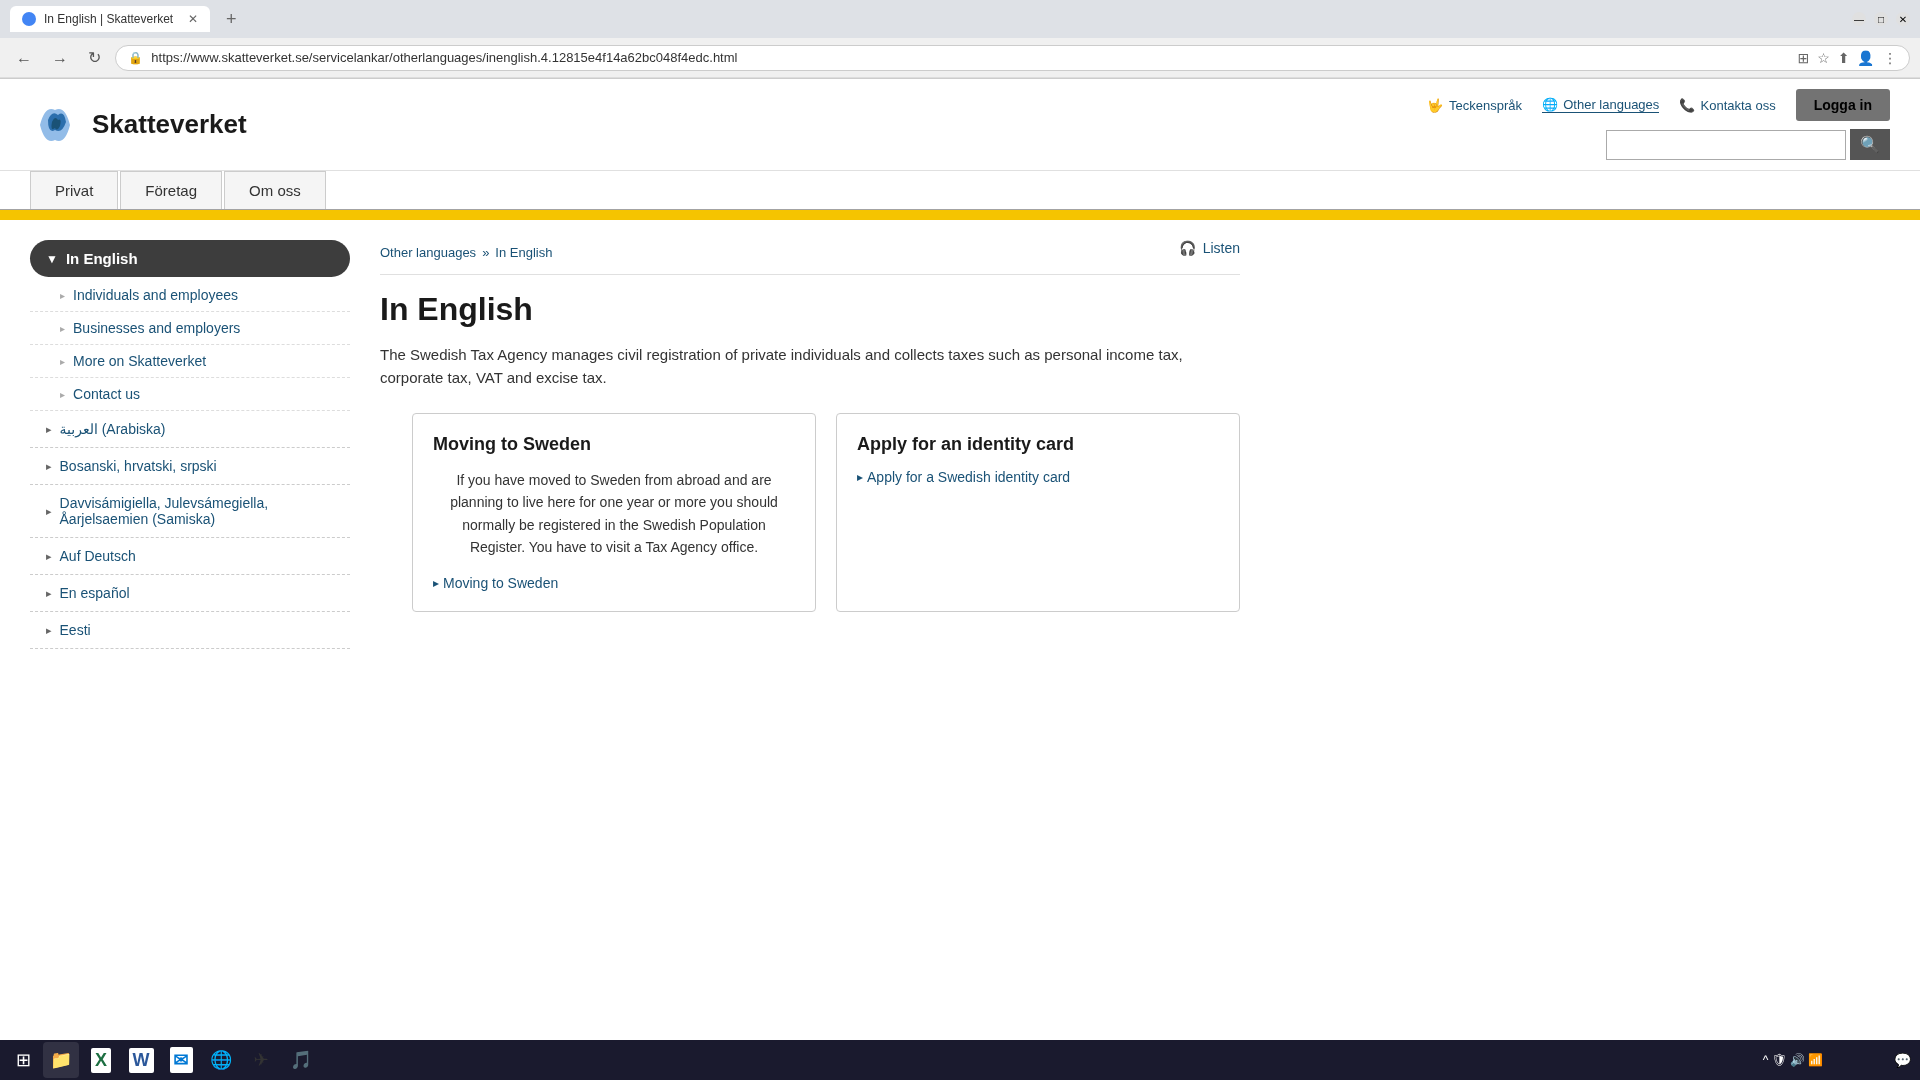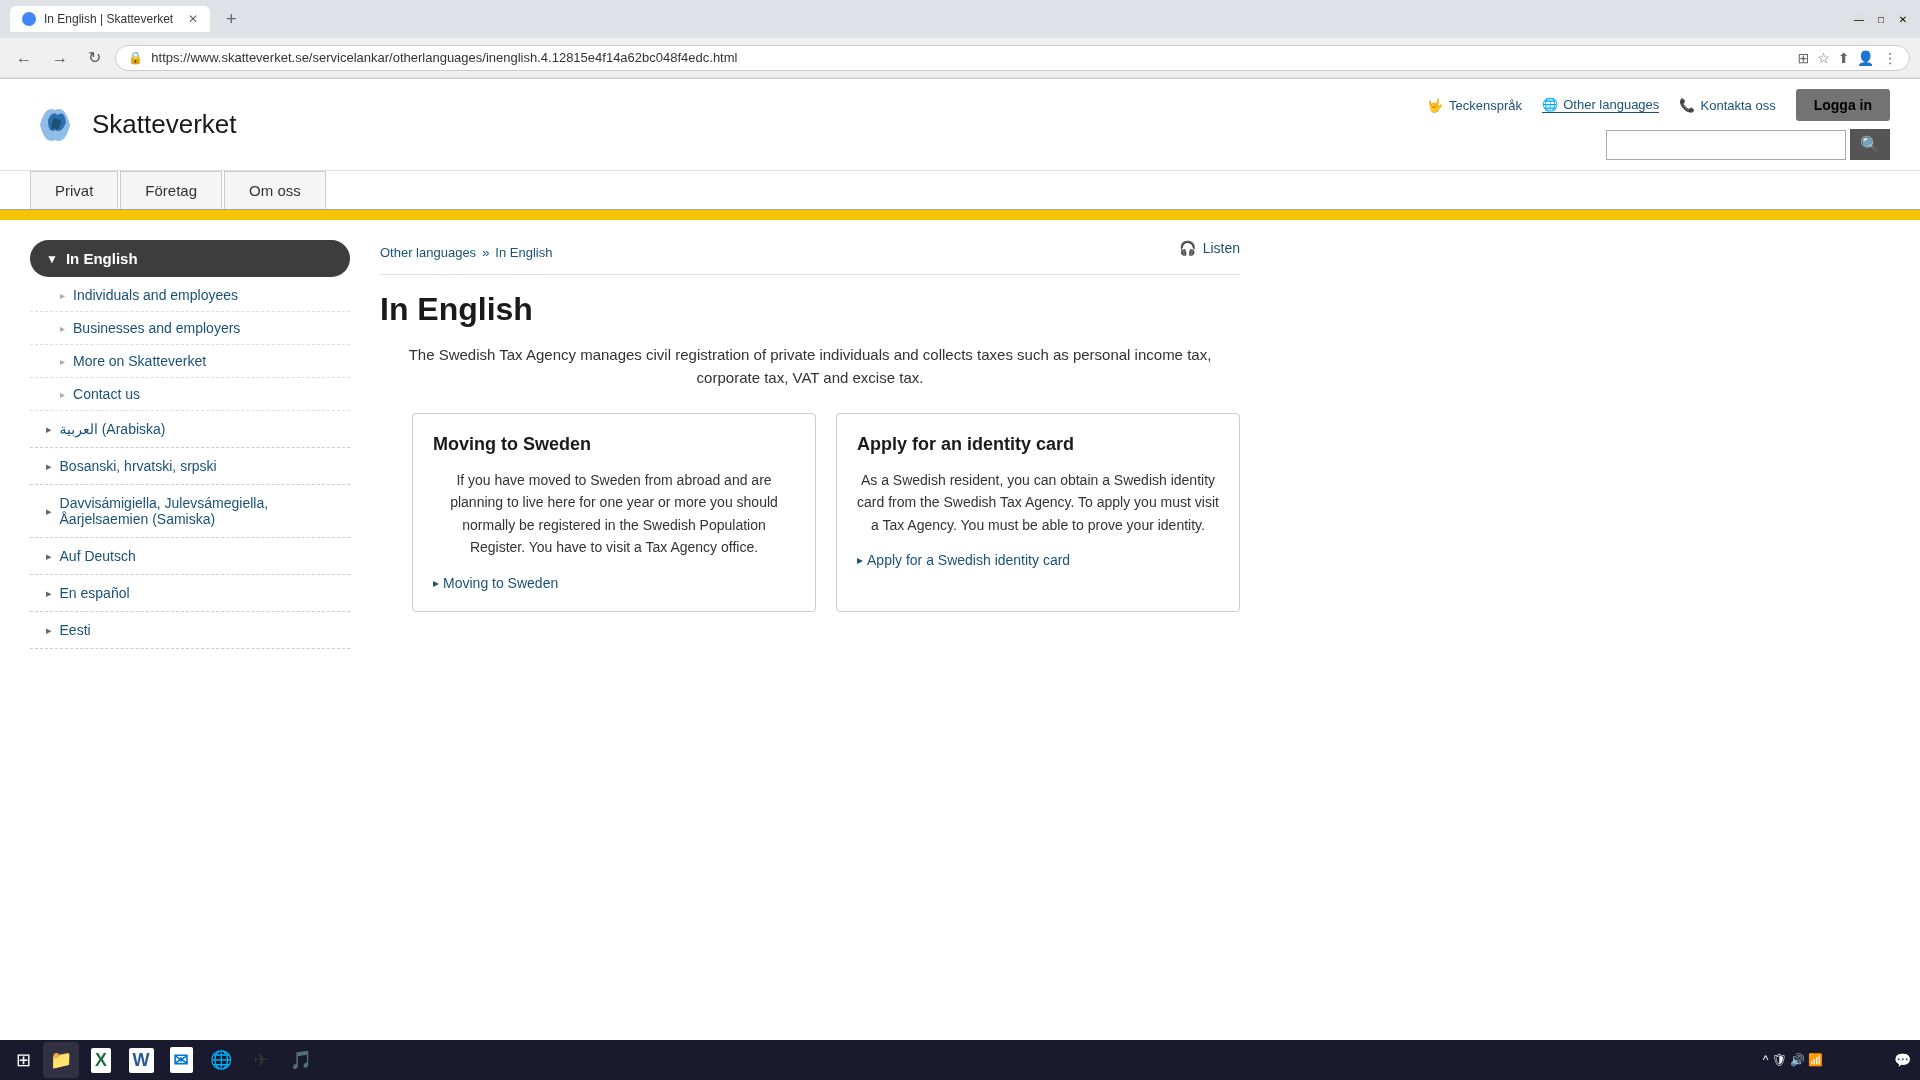--- a/index.html
+++ b/index.html
@@ -23,21 +23,21 @@
     .address-bar { flex: 1; display: flex; align-items: center; background: #fff; border: 1px solid #ccc; border-radius: 20px; padding: 4px 12px; gap: 8px; }
     .address-lock { color: #555; font-size: 12px; }
     .address-text { flex: 1; font-size: 13px; color: #333; }
     .address-icons { display: flex; gap: 8px; align-items: center; color: #666; font-size: 14px; }
 
     
     .page-wrapper { background: #fff; min-height: calc(1080px - 90px); }
 
     
     .site-header { display: flex; align-items: center; padding: 10px 30px; justify-content: space-between; border-bottom: 1px solid #e0e0e0; }
-    .logo-text { font-size: 26px; font-weight: normal; color: #1a1a1a; }
+    .logo-text { font-size: 26px; font-weight: bold; color: #1a1a1a; }
     .header-right { display: flex; flex-direction: column; align-items: flex-end; gap: 8px; }
     .header-top-links { display: flex; align-items: center; gap: 20px; }
     .header-link { display: flex; align-items: center; gap: 5px; font-size: 13px; color: #1a5276; text-decoration: none; cursor: pointer; }
     .header-link.other-languages { color: #1a5276; border-bottom: 1px solid #1a5276; }
     .logga-in-btn { background: #737373; color: #000; border: none; padding: 8px 18px; font-size: 14px; font-weight: bold; cursor: pointer; border-radius: 3px; }
     .search-area { display: flex; align-items: center; gap: 4px; }
     .search-input { border: 1px solid #aaa; padding: 6px 10px; width: 240px; font-size: 14px; }
     .search-btn { background: #555; border: none; color: #fff; padding: 6px 10px; cursor: pointer; font-size: 16px; }
 
     
@@ -56,21 +56,21 @@
     .sub-bullet { color: #aaa; font-size: 10px; }
     .sidebar-lang-item { display: flex; align-items: center; gap: 8px; padding: 10px 16px; font-size: 14px; color: #1a5276; cursor: pointer; border-bottom: 1px dashed #ccc; }
     .sidebar-lang-arrow { font-size: 11px; color: #666; }
 
     
     .main-content { flex: 1; padding: 0 30px; }
     .breadcrumb { font-size: 13px; color: #1a5276; margin-bottom: 16px; display: flex; align-items: center; gap: 6px; border-bottom: 1px solid #e0e0e0; padding-bottom: 10px; }
     .breadcrumb a { color: #1a5276; text-decoration: none; cursor: pointer; }
     .listen-btn { display: flex; align-items: center; gap: 6px; float: right; color: #1a5276; cursor: pointer; font-size: 14px; margin-bottom: 8px; }
     .page-title { font-size: 32px; font-weight: bold; color: #1a1a1a; margin-bottom: 16px; clear: both; }
-    .page-desc { font-size: 15px; color: #333; line-height: 1.5; margin-bottom: 24px; text-align: center; }
+    .page-desc { font-size: 15px; color: #333; line-height: 1.5; margin-bottom: 24px; }
 
     .cards-row { display: flex; gap: 20px; padding-left: 32px; }
     .info-card { border: 1px solid #ccc; border-radius: 4px; padding: 20px; flex: 1; }
     .card-title { font-size: 18px; font-weight: bold; color: #1a1a1a; margin-bottom: 14px; }
     .card-text { font-size: 14px; color: #333; line-height: 1.6; margin-bottom: 16px; text-align: center; }
     .card-link { display: flex; align-items: center; gap: 4px; color: #1a5276; font-size: 14px; cursor: pointer; text-decoration: none; }
     .card-link-arrow { font-size: 12px; color: #1a5276; }
 
     
     .taskbar { position: fixed; bottom: 0; left: 0; right: 0; height: 40px; background: #1a1a2e; display: flex; align-items: center; padding: 0 8px; gap: 4px; z-index: 1000; }
@@ -235,21 +235,20 @@
         <div class="info-card">
           <h2 class="card-title">Moving to Sweden</h2>
           <p class="card-text">If you have moved to Sweden from abroad and are planning to live here for one year or more you should normally be registered in the Swedish Population Register. You have to visit a Tax Agency office.</p>
           <a class="card-link">
             <span class="card-link-arrow">▸</span>
             <span>Moving to Sweden</span>
           </a>
         </div>
         <div class="info-card">
           <h2 class="card-title">Apply for an identity card</h2>
-          <p class="card-text">As a Swedish resident, you can obtain a Swedish identity card from the Swedish Tax Agency. To apply you must visit a Tax Agency. You must be able to prove your identity.</p>
           <a class="card-link">
             <span class="card-link-arrow">▸</span>
             <span>Apply for a Swedish identity card</span>
           </a>
         </div>
       </div>
     </div>
   </div>
 </div>
 

